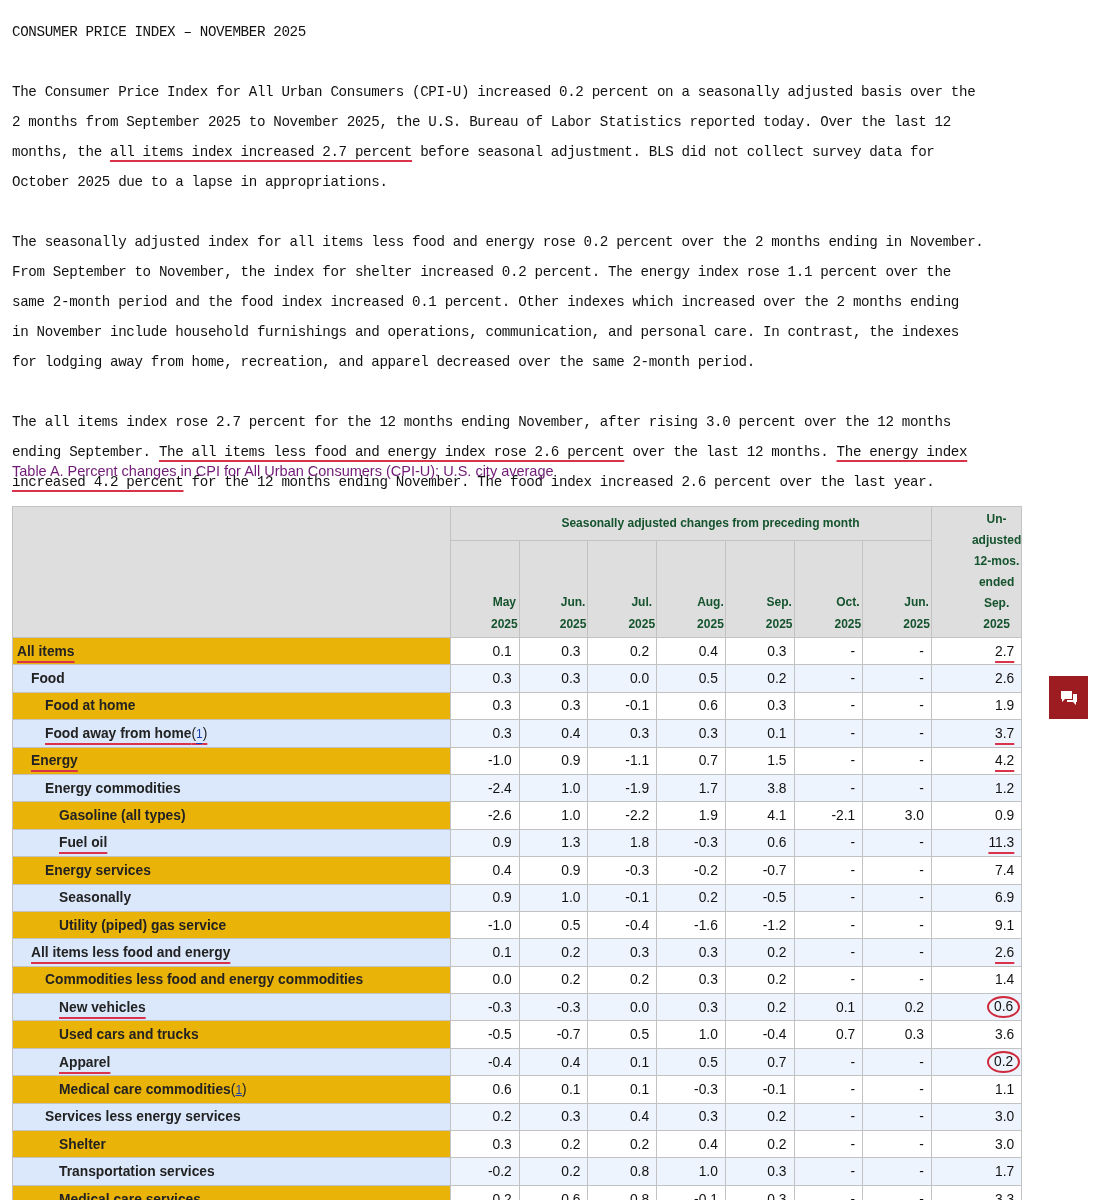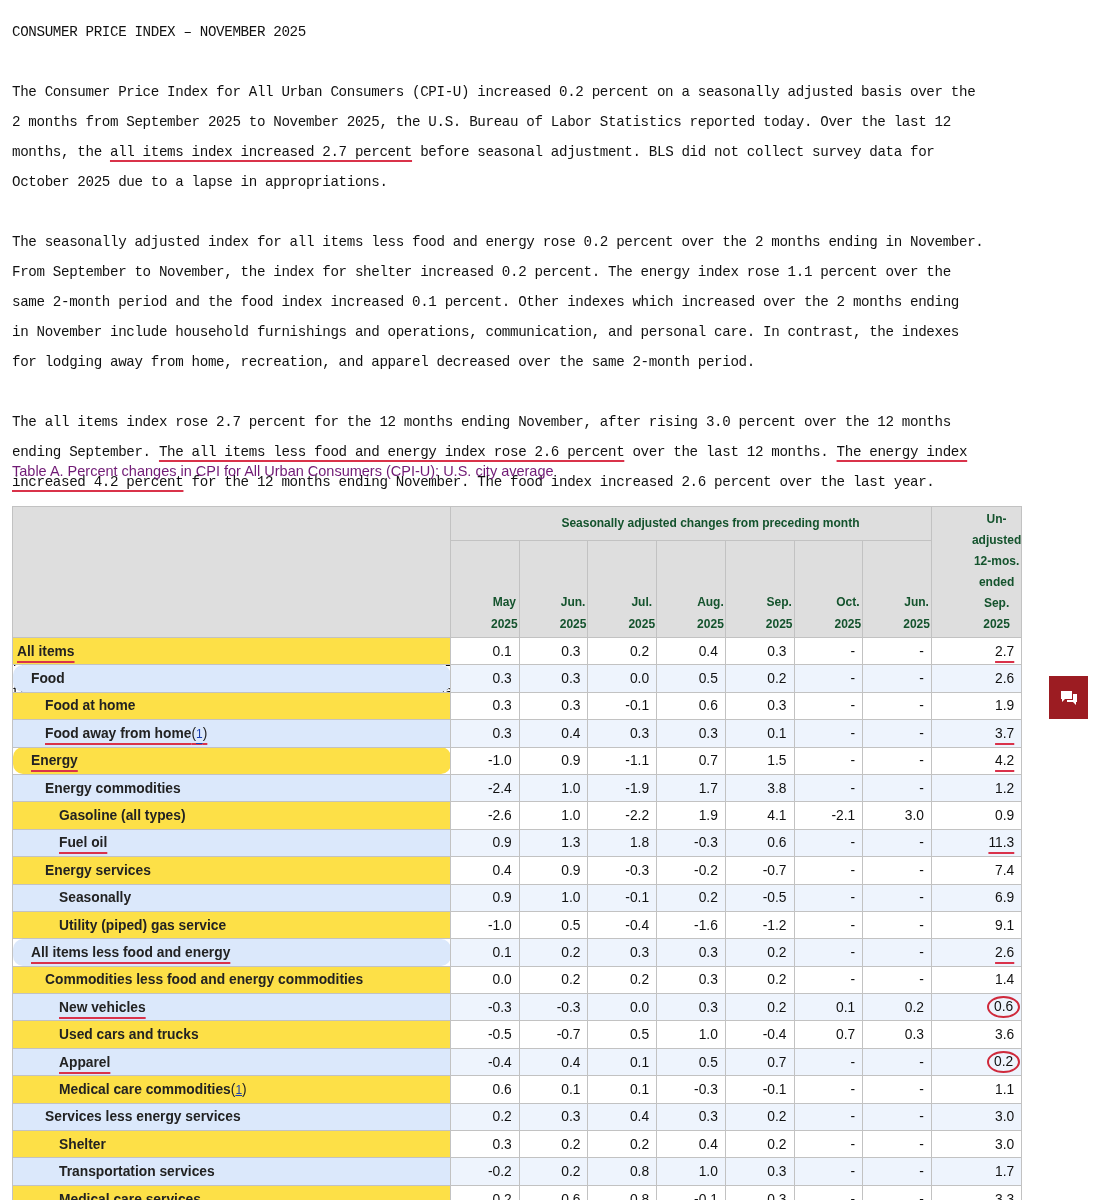--- a/index.html
+++ b/index.html
@@ -13,24 +13,24 @@
   table.cpi { position: absolute; left: 12px; top: 506px; border-collapse: collapse; font-size: 13.8px; }
   table.cpi th, table.cpi td { border: 1px solid #c2c2c2; }
   table.cpi th { background: #dedede; font-weight: bold; color: #14532d; text-align: center; font-size: 12px; padding-left: 40px; }
   th.stub { width: 438px; }
   th.group { height: 29px; }
   th.mo { width: 62px; height: 84px; vertical-align: bottom; line-height: 22px; padding-bottom: 2px; }
   th.unadj { width: 72px; line-height: 21px; padding: 2px 0; vertical-align: middle; }
   table.cpi td { height: 27.4px; }
   td.label { font-weight: bold; color: #222; padding-left: 4px; white-space: nowrap; }
   td.num { text-align: right; padding-right: 7px; background: #ffffff; color: #111; }
-  tr.odd td.label { background: #fde047; }
+  tr.odd td.label { background: #eab308; }
   tr.even td.label { background: #dbe8fb; }
   tr.even td.num { background: #eef4fd; }
-  .ind1 { padding-left: 18px !important; border-radius: 10px; }
+  .ind1 { padding-left: 18px !important; }
   .ind2 { padding-left: 32px !important; }
   .ind3 { padding-left: 46px !important; }
   .fn { color: #1a3fb0; font-weight: normal; text-decoration: underline; font-size: 12px; }
   .mark { text-decoration: underline; text-decoration-color: #d9324a; text-decoration-thickness: 2px; text-underline-offset: 5px; }
   .circle { display: inline-block; border: 2px solid #cf2a3c; border-radius: 50%; padding: 0 5px; margin-right: -6px; line-height: 18px; }
   .chat-btn { position: absolute; left: 1049px; top: 676px; width: 39px; height: 43px; background: #9c1c22; display: flex; align-items: center; justify-content: center; cursor: pointer; }
 </style>
 </head>
 <body>
 

